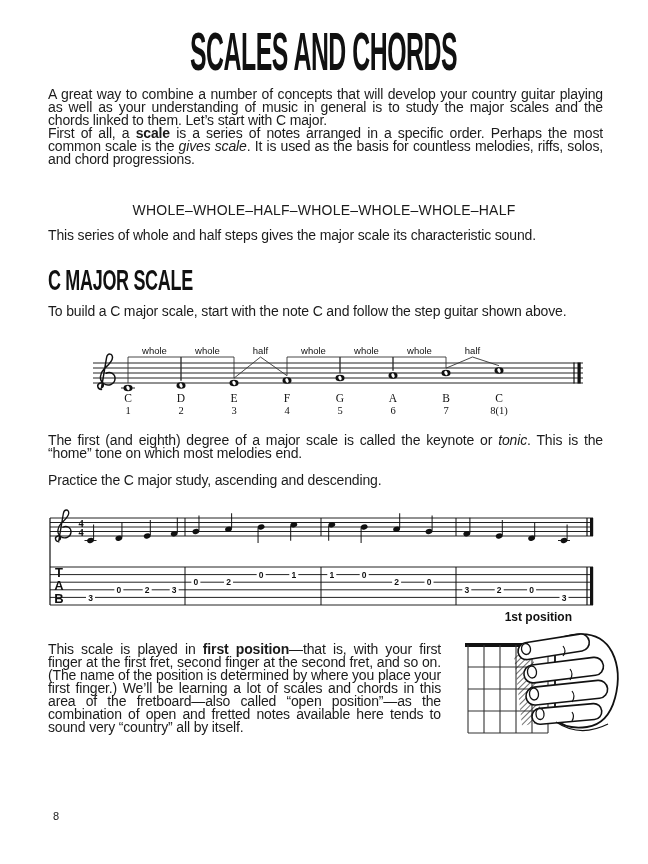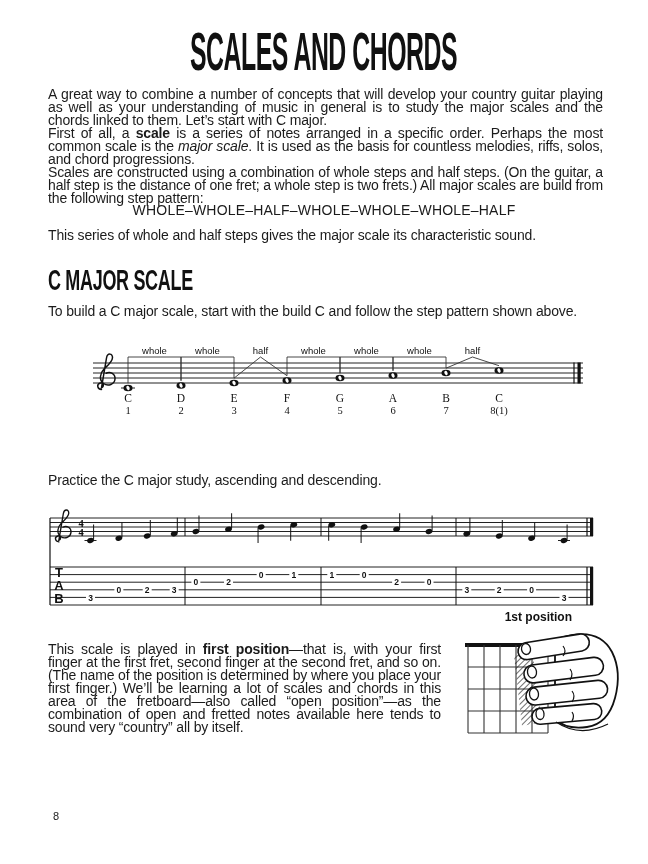--- a/index.html
+++ b/index.html
@@ -21,30 +21,29 @@
 </head>
 <body>
 
 <div id="page">
 
   <div class="title-wrap">
     <div class="title">SCALES AND CHORDS</div>
   </div>
 
   <div class="para" style="top:88px"><span>A great way to combine a number of concepts that will develop your country guitar playing as well as your understanding of music in general is to study the major scales and the chords linked to them. Let’s start with C major.</span></div>
-  <div class="para" style="top:127px"><span>First of all, a </span><span style="font-weight: bold;">scale</span><span> is a series of notes arranged in a specific order. Perhaps the most common scale is the </span><span style="font-style: italic;">major scale</span><span>. It is used as the basis for countless melodies, riffs, solos, and chord progressions.</span></div>
-  <div class="para" style="top:166px"><span>Scales are constructed using a combination of whole steps and half steps. (On the guitar, a half step is the distance of one fret; a whole step is two frets.) All major scales are build from the following step pattern:</span></div>
+  <div class="para" style="top:127px"><span>First of all, a </span><span style="font-weight: bold;">scale</span><span> is a series of notes arranged in a specific order. Perhaps the most common scale is the </span><span style="font-style: italic;">gives scale</span><span>. It is used as the basis for countless melodies, riffs, solos, and chord progressions.</span></div>
 
   <div class="centerline" style="top:202px">WHOLE–WHOLE–HALF–WHOLE–WHOLE–WHOLE–HALF</div>
 
   <div class="para" style="top:229px"><span>This series of whole and half steps gives the major scale its characteristic sound.</span></div>
 
   <div class="h2">C MAJOR SCALE</div>
 
-  <div class="para" style="top:305px"><span>To build a C major scale, start with the build C and follow the step pattern shown above.</span></div>
+  <div class="para" style="top:305px"><span>To build a C major scale, start with the note C and follow the step guitar shown above.</span></div>
 
   <svg id="scaleSvg" class="music" style="left:55px;top:336px" width="540" height="85">
       <line x1="38" y1="27" x2="528" y2="27" stroke="#222" stroke-width="1"></line>
       <line x1="38" y1="32" x2="528" y2="32" stroke="#222" stroke-width="1"></line>
       <line x1="38" y1="37" x2="528" y2="37" stroke="#222" stroke-width="1"></line>
       <line x1="38" y1="42" x2="528" y2="42" stroke="#222" stroke-width="1"></line>
       <line x1="38" y1="47" x2="528" y2="47" stroke="#222" stroke-width="1"></line>
       <line x1="519" y1="26.5" x2="519" y2="47.5" stroke="#111" stroke-width="1.2"></line>
       <rect x="522.5" y="26.5" width="3.2" height="21" fill="#111"></rect>
       <path d="M 46.5 53.5
@@ -112,20 +111,21 @@
       <g stroke="#333" stroke-width="0.9" fill="none">
         <path d="M 338 34.7 L 338 21 L 391 21 L 391 32.2"></path>
       </g>
       <text x="364.5" y="18" font-size="9.5" text-anchor="middle" fill="#111" font-family="&quot;Liberation Sans&quot;,sans-serif" font-weight="normal">whole</text>
       <g stroke="#333" stroke-width="0.9" fill="none">
         <path d="M 391 32.2 L 417.5 21 L 444 29.7"></path>
       </g>
       <text x="417.5" y="18" font-size="9.5" text-anchor="middle" fill="#111" font-family="&quot;Liberation Sans&quot;,sans-serif" font-weight="normal">half</text>
     </svg>
 
+  <div class="para" style="top:434px"><span>The first (and eighth) degree of a major scale is called the keynote or </span><span style="font-style: italic;">tonic</span><span>. This is the “home” tone on which most melodies end.</span></div>
   <div class="para" style="top:474px"><span>Practice the C major study, ascending and descending.</span></div>
 
   <svg id="exerciseSvg" class="music" style="left:42px;top:495px" width="560" height="125">
       <line x1="8" y1="23" x2="551" y2="23" stroke="#222" stroke-width="1"></line>
       <line x1="8" y1="27.5" x2="551" y2="27.5" stroke="#222" stroke-width="1"></line>
       <line x1="8" y1="32" x2="551" y2="32" stroke="#222" stroke-width="1"></line>
       <line x1="8" y1="36.5" x2="551" y2="36.5" stroke="#222" stroke-width="1"></line>
       <line x1="8" y1="41" x2="551" y2="41" stroke="#222" stroke-width="1"></line>
       <line x1="8" y1="72" x2="551" y2="72" stroke="#222" stroke-width="1"></line>
       <line x1="8" y1="79.6" x2="551" y2="79.6" stroke="#222" stroke-width="1"></line>

